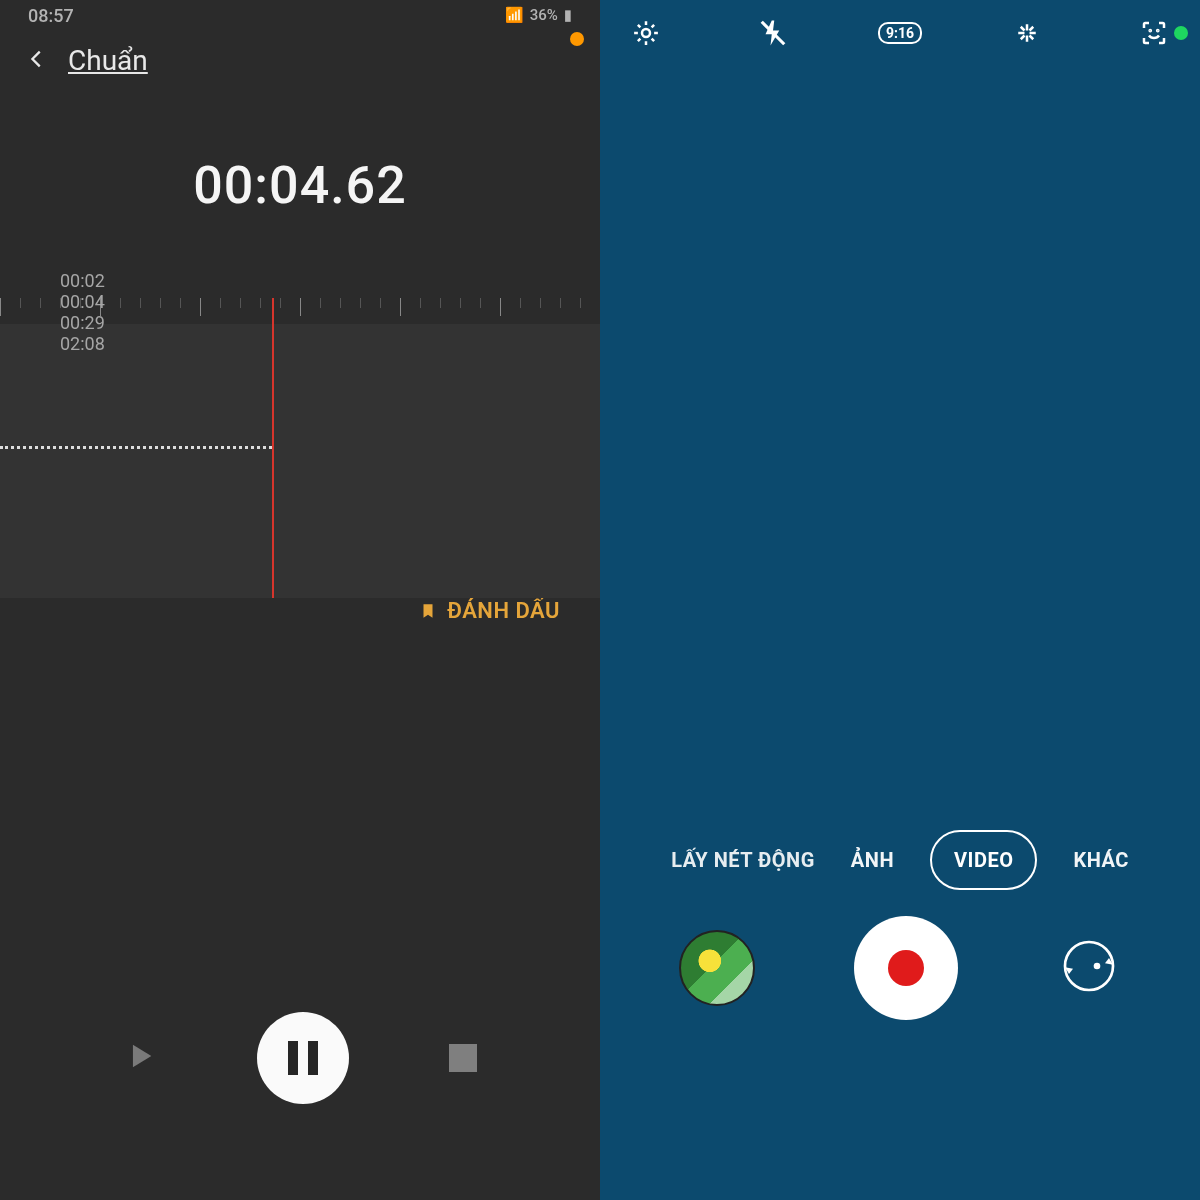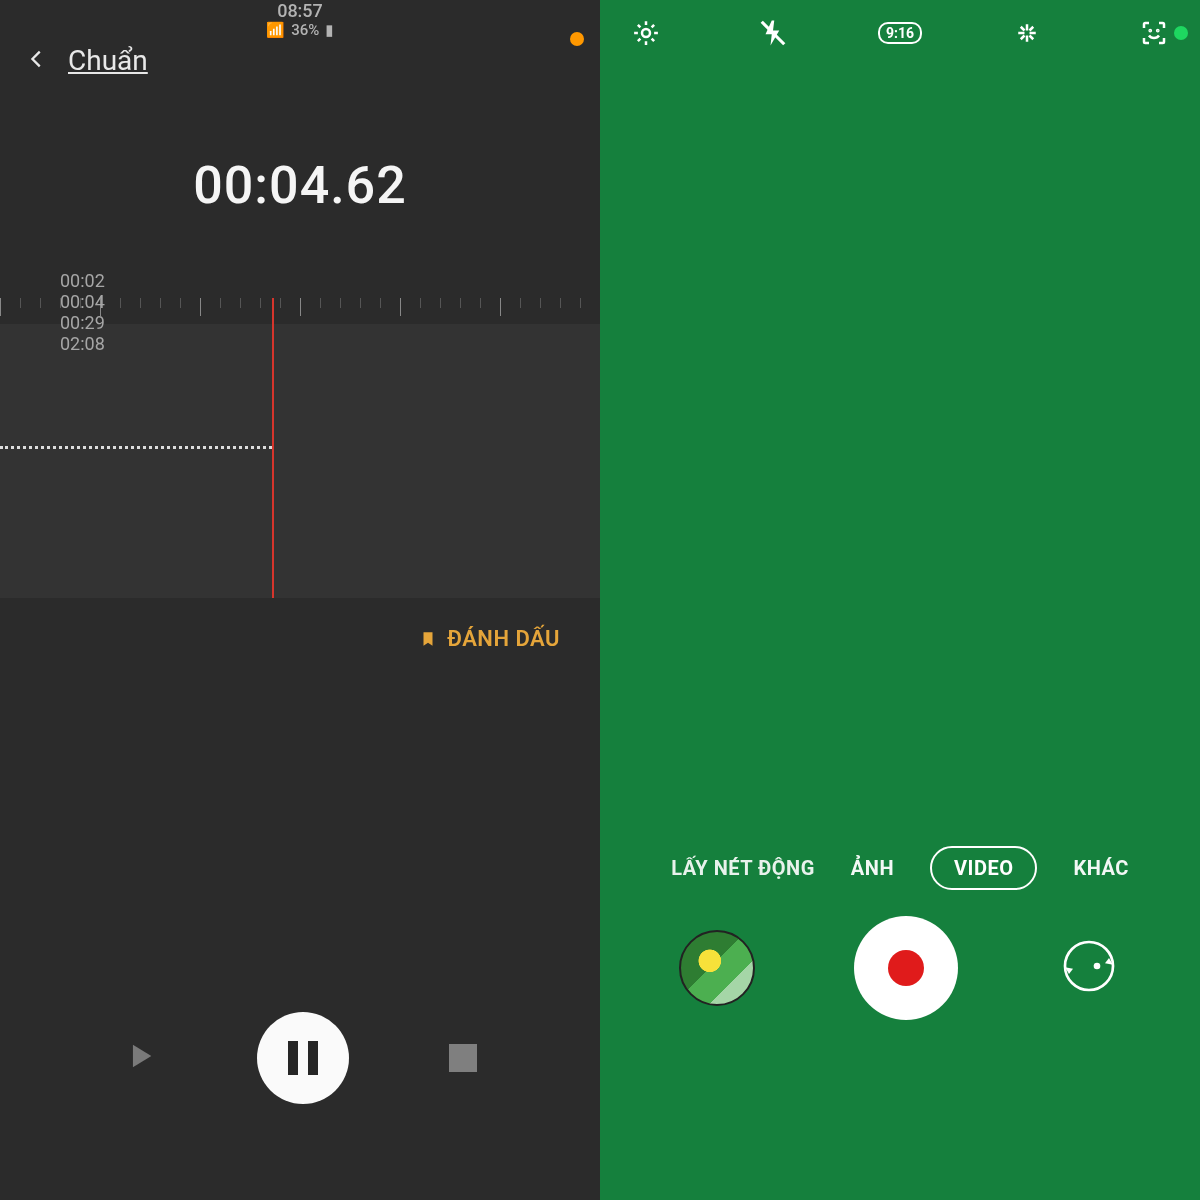--- a/index.html
+++ b/index.html
@@ -20,21 +20,20 @@
   
   .left { background: #2b2b2b; }
   .status-bar {
     height: 30px;
     display: flex;
     align-items: center;
     padding: 0 28px;
     color: #b3b3b3;
     font-size: 18px;
     font-weight: 500;
-    flex-direction: column;
   }
   .status-time { flex: 1; }
   .status-right { display: flex; align-items: center; gap: 6px; font-size: 15px;}
   .ind-dot { width: 14px; height: 14px; border-radius: 50%; }
   .orange { background: #ff9800; position:absolute; top:32px; right:16px;}
   .green { background: #1ed760; position:absolute; top:26px; right:12px;}
   .left-header {
     display: flex;
     align-items: center;
     gap: 20px;
@@ -82,21 +81,20 @@
   }
   .wave {
     position: absolute;
     top: 148px;
     left: 0;
     width: 272px;
     height: 8px;
     border-top: 3px dotted #ddd;
   }
   .bookmark-row {
-    margin-top: 28px;
     padding-right: 40px;
     display: flex;
     justify-content: flex-end;
     align-items: center;
     gap: 10px;
     color: #e5a53a;
     font-size: 22px;
     font-weight: 600;
     letter-spacing: 0.5px;
   }
@@ -115,21 +113,21 @@
     width: 92px; height: 92px;
     border-radius: 50%;
     background: #fafafa;
     display: flex; align-items: center; justify-content: center;
   }
   .pause-btn .bars { display: flex; gap: 10px; }
   .pause-btn .bars span { width: 10px; height: 34px; background: #262626; }
   .stop-sq { width: 28px; height: 28px; background: #7f7f7f; }
 
   
-  .right { background: #15803d; }
+  .right { background: #0c4a6e; }
   .cam-top {
     display: flex;
     align-items: center;
     justify-content: space-between;
     padding: 18px 22px 0 22px;
   }
   .cam-top .slot { width: 48px; display:flex; justify-content:center;}
   .cam-top svg { stroke: #fff; fill: none; stroke-width: 2; }
   .aspect-pill {
     border: 2.5px solid #fff;
@@ -150,21 +148,21 @@
     justify-content: center;
     gap: 36px;
     color: #fff;
     font-size: 20px;
     font-weight: 700;
     letter-spacing: 0.5px;
   }
   .mode-pill {
     border: 2.5px solid #fff;
     border-radius: 999px;
-    padding: 8px 22px;
+    padding: 16px 22px;
   }
   .mode-item { opacity: 0.95; }
   .mode-item.dim { opacity: 0.9; }
   .cam-bottom {
     position: absolute;
     left: 0; right: 0;
     bottom: 180px;
     display: flex;
     align-items: center;
     justify-content: space-around;

